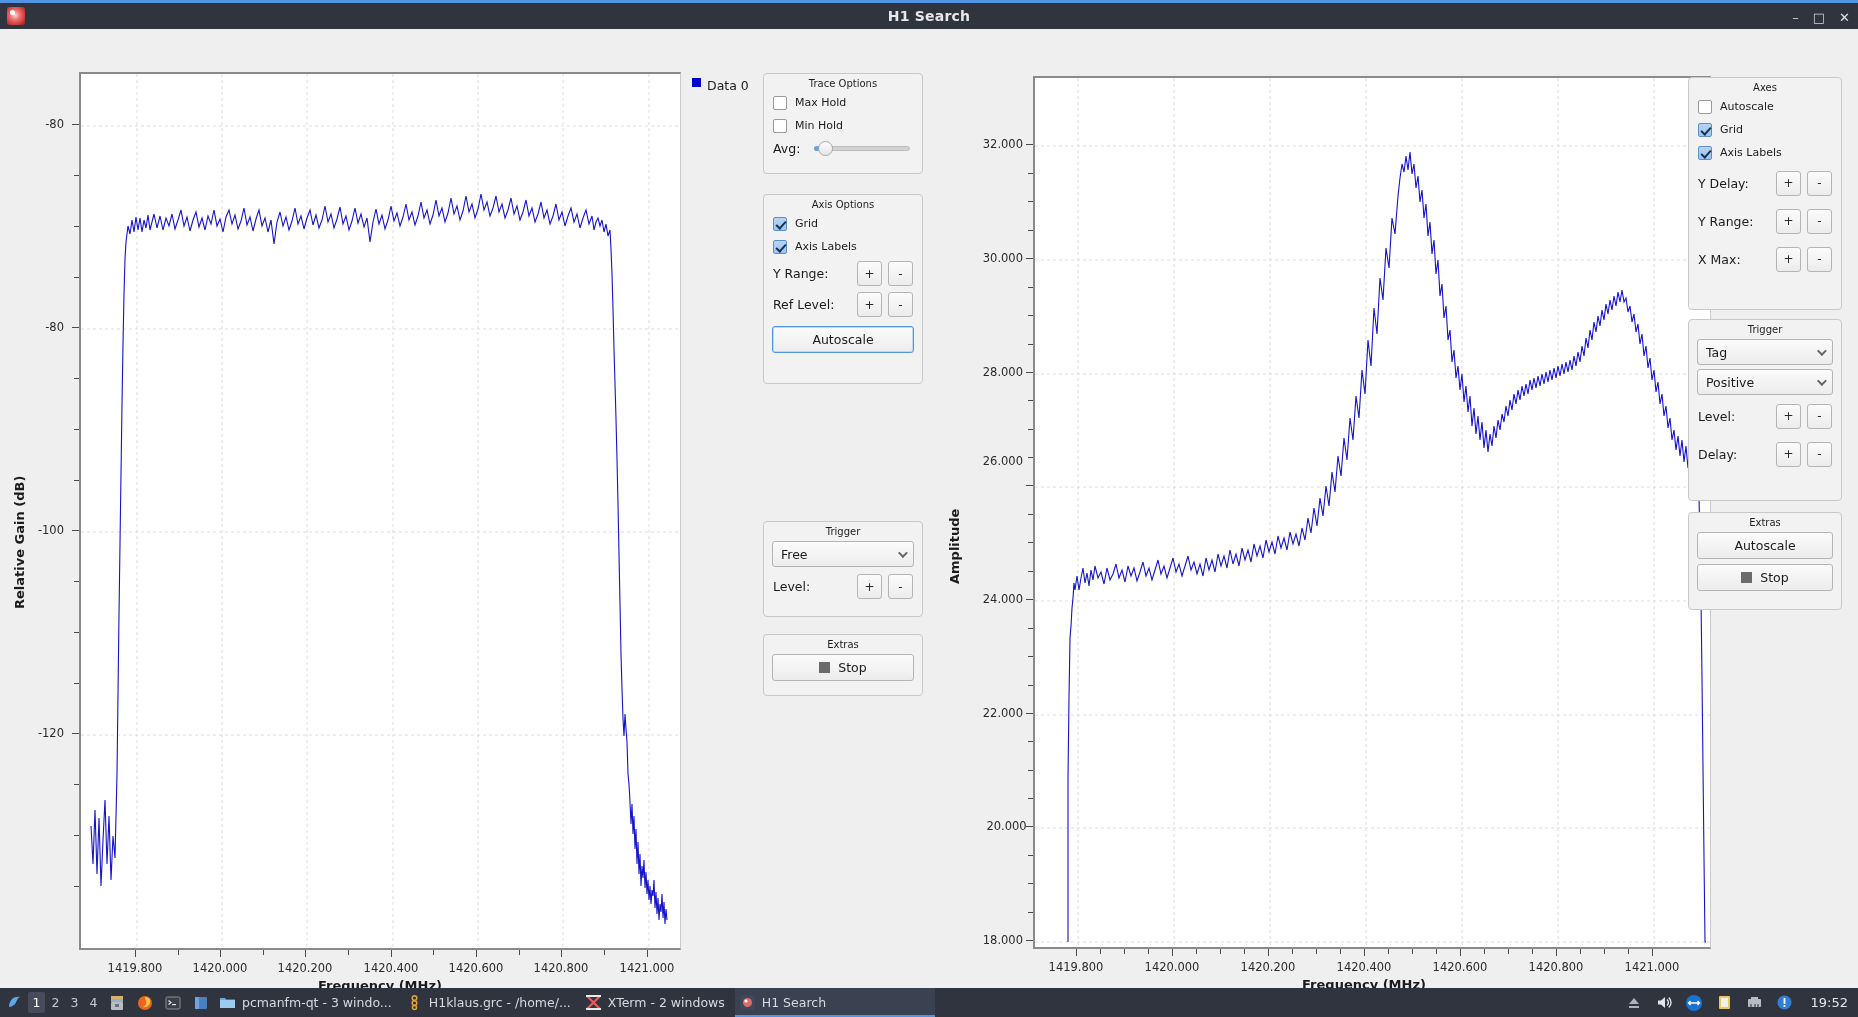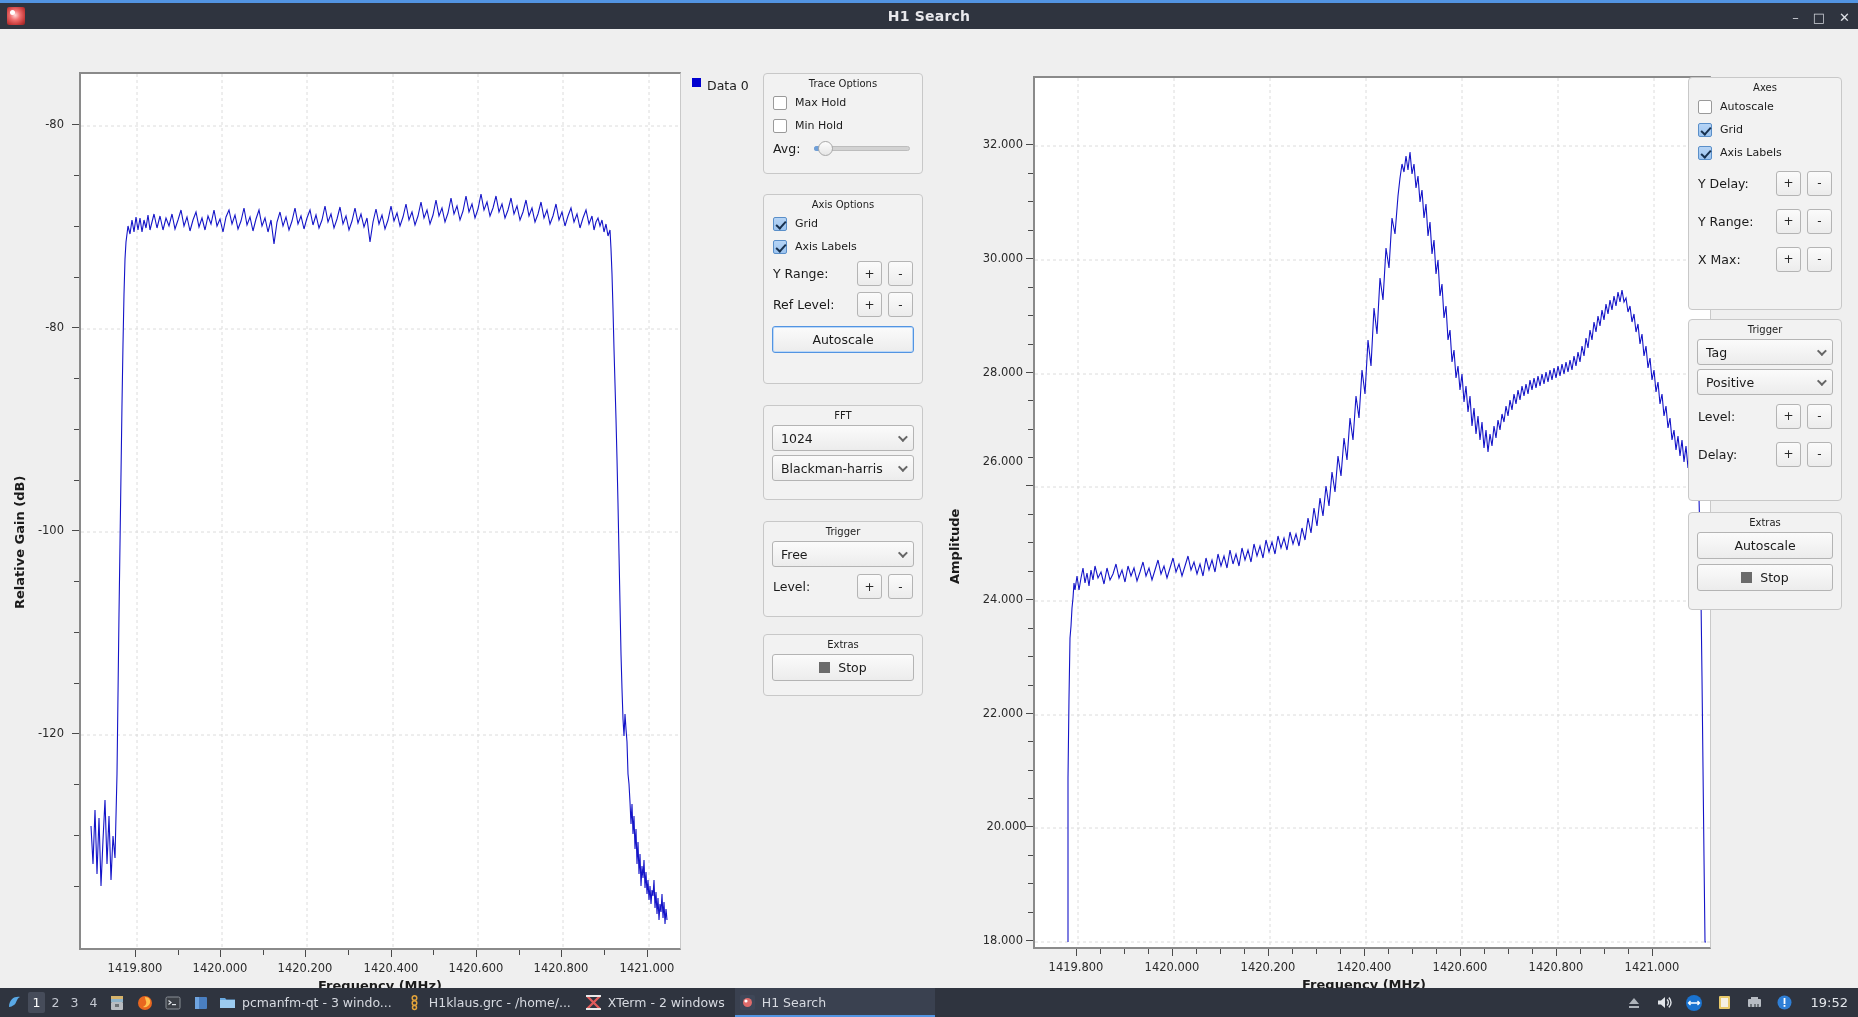--- a/index.html
+++ b/index.html
@@ -299,31 +299,20 @@
       </div>
       <div class="row" style="height:31px; gap:6px;">
         <div class="lbl">Ref Level:</div>
         <div class="spacer"></div>
         <div class="pm-btn">+</div>
         <div class="pm-btn">-</div>
       </div>
       <div class="wide-btn focus" style="margin-top:6px;">Autoscale</div>
     </div>
 
-    <div class="panel" style="left:763px; top:376px; width:160px; height:95px;">
-      <div class="panel-title">FFT</div>
-      <div class="combo">
-        <span>1024</span>
-        <span class="chev"></span>
-      </div>
-      <div class="combo">
-        <span>Blackman-harris</span>
-        <span class="chev"></span>
-      </div>
-    </div>
 
     <div class="panel" style="left:763px; top:492px; width:160px; height:96px;">
       <div class="panel-title">Trigger</div>
       <div class="combo">
         <span>Free</span>
         <span class="chev"></span>
       </div>
       <div class="row" style="height:33px; gap:6px; margin-top:3px;">
         <div class="lbl">Level:</div>
         <div class="spacer"></div>

